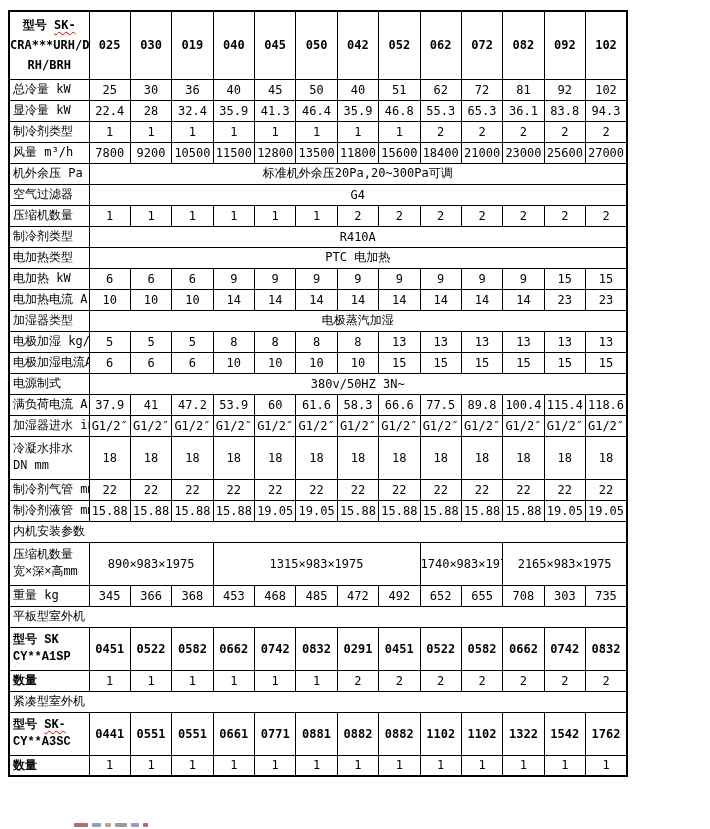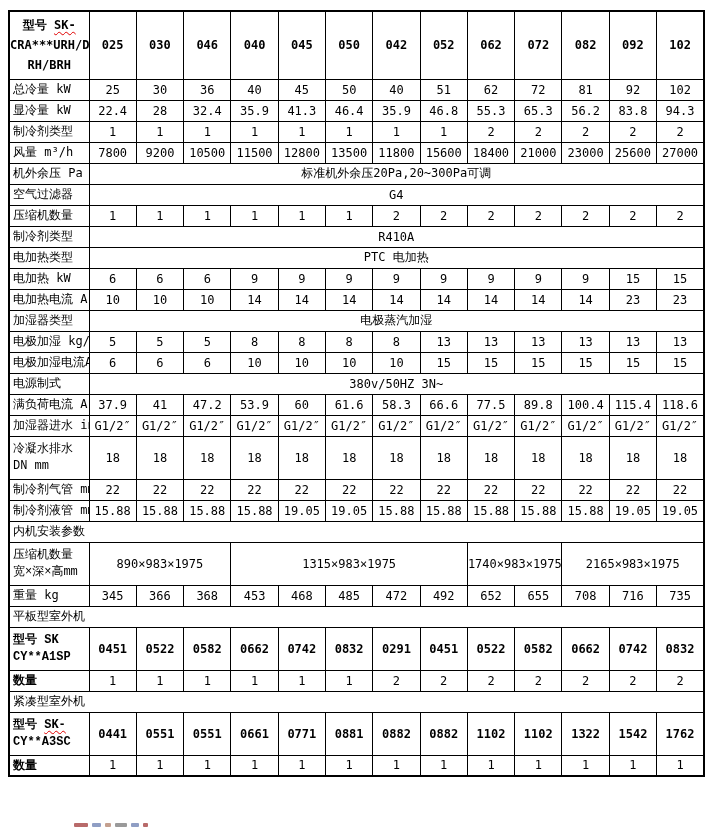--- a/index.html
+++ b/index.html
@@ -2,21 +2,21 @@
 <html><head>
 <meta charset="utf-8">
 <style>
   html,body{margin:0;padding:0;}
   body{
     width:710px;height:829px;background:#ffffff;position:relative;
     font-family:"DejaVu Sans Mono","DejaVu Sans","Liberation Sans",sans-serif;
     color:#000;overflow:hidden;
   }
   .sheet{position:absolute;left:8px;top:10px;}
-  table{border-collapse:collapse;table-layout:fixed;width:697px;border:2px solid #000;}
+  table{border-collapse:collapse;table-layout:fixed;width:620px;border:2px solid #000;}
   td{
     border:1px solid #000;font-size:12px;padding:0;vertical-align:middle;
     overflow:hidden;white-space:nowrap;
   }
   tr.s{height:21px}
   tr.d{height:43px}
   tr.h{height:68px}
   td.lab{text-align:left;padding-left:3px;}
   td.val{text-align:center;}
   td.hdr{text-align:center;font-weight:bold;padding-left:0;}
@@ -61,21 +61,21 @@
     </colgroup>
     <tbody id="tbody">
         <tr class="h">
           <td class="hdr b">
             <div class="ln"><span>型号 </span><span class="wavy">SK-</span></div>
             <div class="ln"><span>CRA***URH/D</span></div>
             <div class="ln"><span>RH/BRH</span></div>
           </td>
           <td class="val b">025</td>
           <td class="val b">030</td>
-          <td class="val b">046</td>
+          <td class="val b">019</td>
           <td class="val b">040</td>
           <td class="val b">045</td>
           <td class="val b">050</td>
           <td class="val b">042</td>
           <td class="val b">052</td>
           <td class="val b">062</td>
           <td class="val b">072</td>
           <td class="val b">082</td>
           <td class="val b">092</td>
           <td class="val b">102</td>
@@ -101,21 +101,21 @@
           <td class="val">22.4</td>
           <td class="val">28</td>
           <td class="val">32.4</td>
           <td class="val">35.9</td>
           <td class="val">41.3</td>
           <td class="val">46.4</td>
           <td class="val">35.9</td>
           <td class="val">46.8</td>
           <td class="val">55.3</td>
           <td class="val">65.3</td>
-          <td class="val">56.2</td>
+          <td class="val">36.1</td>
           <td class="val">83.8</td>
           <td class="val">94.3</td>
         </tr>
         <tr class="s">
           <td class="lab">制冷剂类型</td>
           <td class="val">1</td>
           <td class="val">1</td>
           <td class="val">1</td>
           <td class="val">1</td>
           <td class="val">1</td>
@@ -350,21 +350,21 @@
           <td class="val">366</td>
           <td class="val">368</td>
           <td class="val">453</td>
           <td class="val">468</td>
           <td class="val">485</td>
           <td class="val">472</td>
           <td class="val">492</td>
           <td class="val">652</td>
           <td class="val">655</td>
           <td class="val">708</td>
-          <td class="val">716</td>
+          <td class="val">303</td>
           <td class="val">735</td>
         </tr>
         <tr class="s">
           <td colspan="14" class="lab">平板型室外机</td>
         </tr>
         <tr class="d">
           <td class="lab b">
             <div class="ln"><span>型号 SK</span></div>
             <div class="ln"><span>CY**A1SP</span></div>
           </td>

